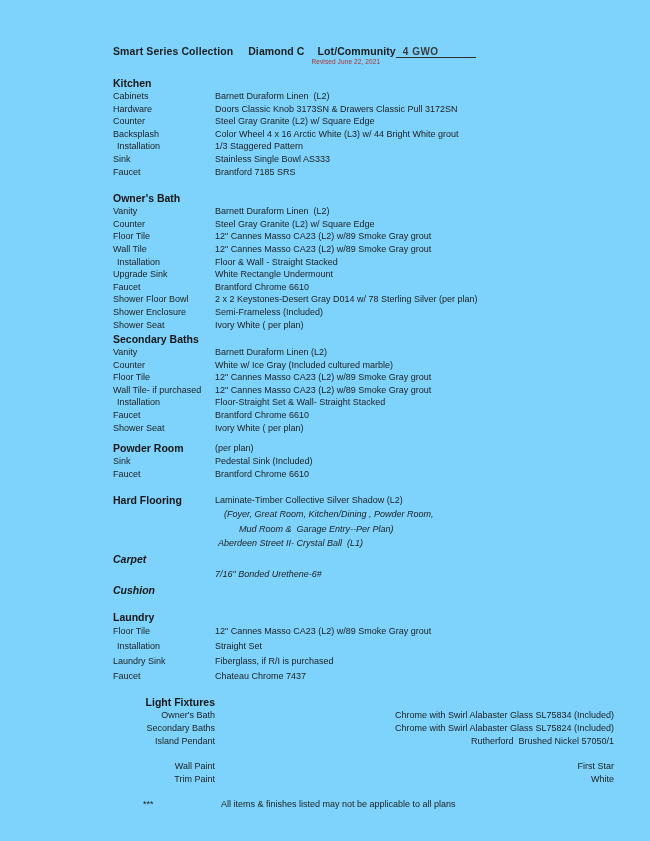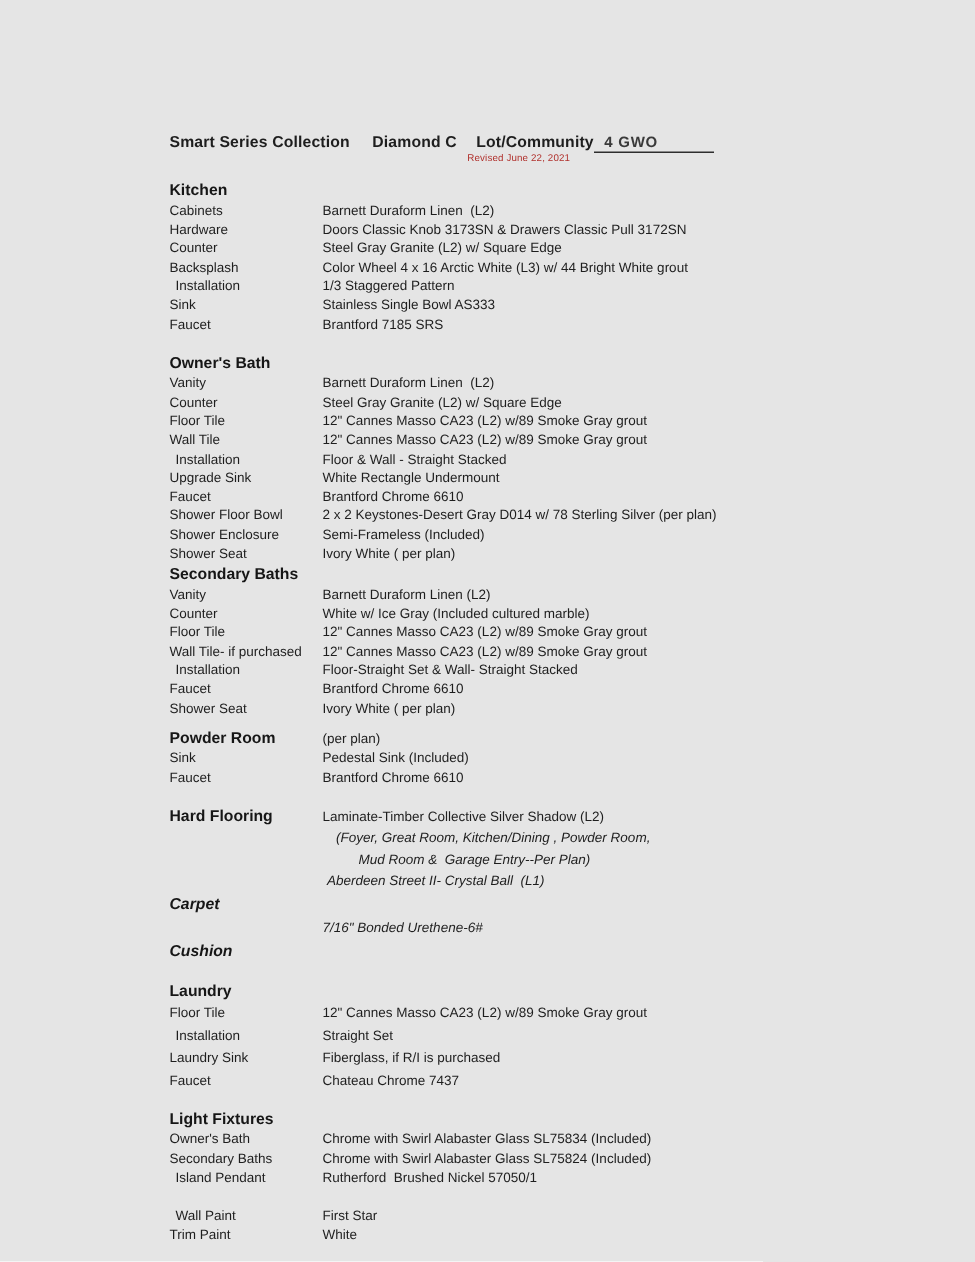--- a/index.html
+++ b/index.html
@@ -1,51 +1,51 @@
 <!DOCTYPE html>
 <html><head>
 <meta charset="utf-8">
 <style>
   * { box-sizing: border-box; }
   html,body { margin:0; padding:0; background:#ffffff; }
   .page {
     position: relative;
     width: 650px;
     height: 841px;
-    background: #e5e5e5;
+    background: #7dd3fc;
     font-family: "Liberation Sans", sans-serif;
     font-size: 9px;
     color: #1e1e1e;
     padding: 45px 36px 0 113px;
     overflow: hidden;
   }
   
   .header { position: relative; display: flex; align-items: baseline; margin-bottom: 18px; white-space: pre; }
   .h-bold { font-weight: 700; font-size: 10.5px; letter-spacing: 0.1px; }
   .model  { margin-left: 15px; }
-  .lot-group { margin-left: 13px; position: relative; display: inline-flex; align-items: baseline; margin-top: 44px; }
+  .lot-group { margin-left: 13px; position: relative; display: inline-flex; align-items: baseline; }
   .lot-line { display: inline-block; width: 80px; border-bottom: 1.5px solid #2e2e2e; font-weight: bold; }
   .lot-value { font-size: 10px; color: #3a3a3a; padding-left: 7px; letter-spacing: 0.5px; white-space: pre; }
   .revised { position: absolute; left: -6px; top: 13px; font-size: 6.5px; letter-spacing: 0.1px; white-space: pre; }
   
   .section-title-row { display: flex; line-height: 14px; }
   .section-title { flex: none; width: 102px; font-weight: 700; font-size: 10.5px; white-space: pre; color:#161616; }
   .section-inline-value { flex: 1; white-space: pre; }
   .row { display: flex; line-height: 12.6px; }
   .label { flex: none; width: 102px; white-space: pre; }
   .label.bold { font-weight: 700; font-size: 10.5px; color:#161616;margin-top:16px; }
   .value { flex: 1; white-space: pre; }
   .li1 { padding-left: 4px; }
   .vi1 { padding-left: 3px; }
   .vi2 { padding-left: 9px; }
   .vi3 { padding-left: 24px; }
   .gap-blank  { margin-top: 13px; }
   .gap-none   { margin-top: 1px; }
   .gap-small  { margin-top: 7px; }
-  .gap-medium { margin-top: 11px; }
+  .gap-medium { margin-top: 11px; text-align: right; }
   [data-name="section-hard-flooring"] .row { line-height: 14.4px; font-style: italic; }
   [data-name="section-laundry"] .row { line-height: 15px; }
   [data-name="section-light-fixtures"] .row { line-height: 13.2px; }
   [data-name="section-paint"] .row { line-height: 13.4px; }
   
   .footer { display: flex; margin-top: 12px; line-height: 12.6px; }
   .stars { flex: none; width: 102px; padding-left: 30px; white-space: pre; }
   .note  { flex: 1; padding-left: 6px; white-space: pre; }
 </style>
 </head>

